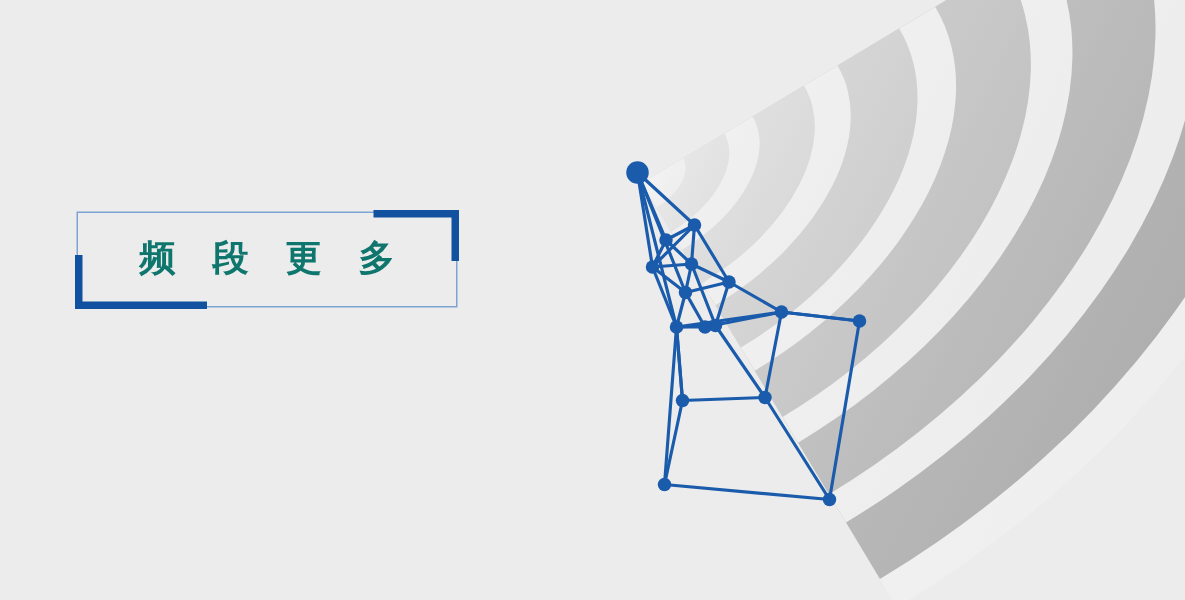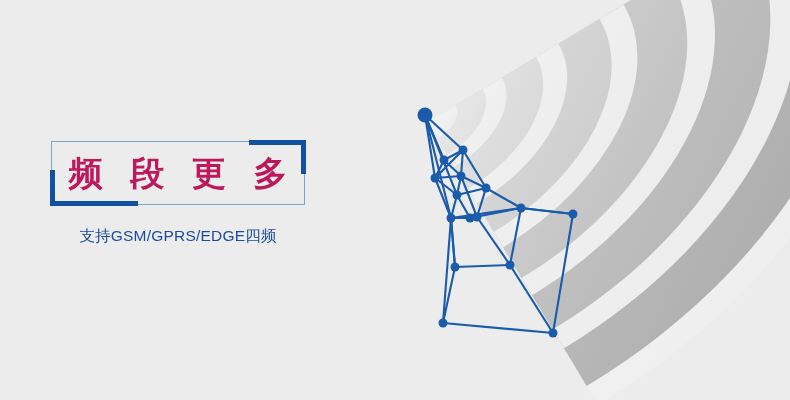--- a/index.html
+++ b/index.html
@@ -101,25 +101,25 @@
 
   #main-title {
     position: absolute;
     left: 51px;
     top: 141px;
     width: 254px;
     height: 64px;
     display: flex;
     align-items: center;
     justify-content: center;
-    font-size: 34px;
+    font-size: 24px;
     font-weight: bold;
     letter-spacing: 9px;
     text-indent: 9px;
-    color: #be185d;
+    color: #0f766e;
     white-space: nowrap;
     line-height: 1;
   }
 
   .subtitle-line {
     position: absolute;
     left: 0;
     width: 356px;
     text-align: center;
     font-size: 15.5px;
@@ -239,16 +239,15 @@
 
     <div id="title-frame">
       <span id="corner-tr-h" class="corner"></span>
       <span id="corner-tr-v" class="corner"></span>
       <span id="corner-bl-v" class="corner"></span>
       <span id="corner-bl-h" class="corner"></span>
     </div>
 
     <div id="main-title">频 段 更 多</div>
 
-    <div id="subtitle-1" class="subtitle-line">支持GSM/GPRS/EDGE四频</div>
 
   </div>
 </div>
 
 </body></html>

